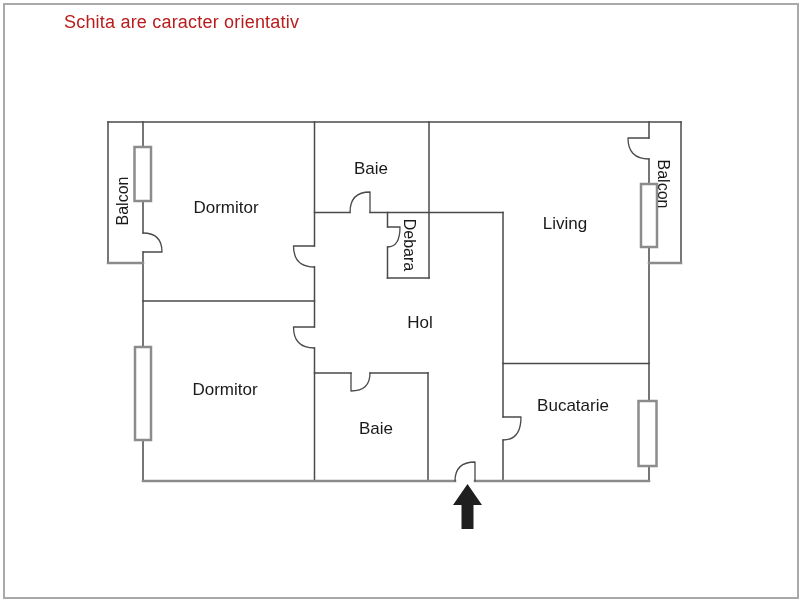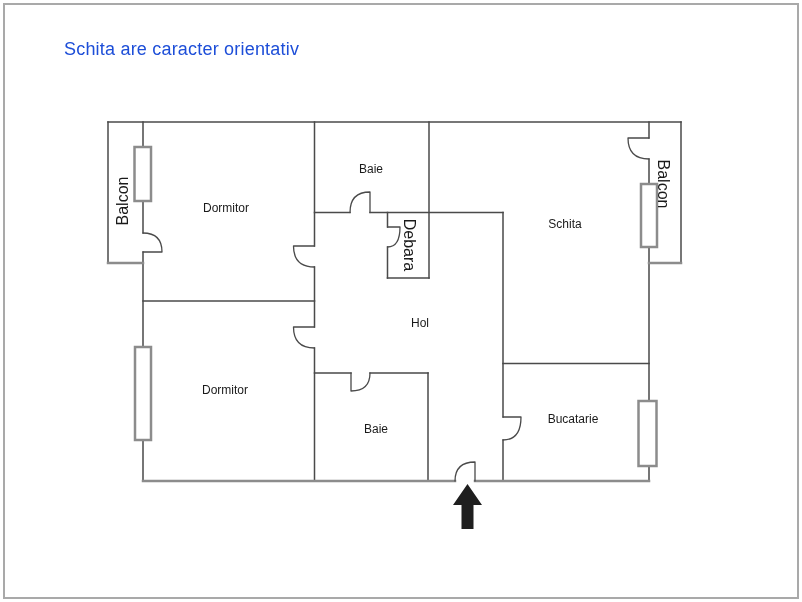--- a/index.html
+++ b/index.html
@@ -10,46 +10,45 @@
     font-family:"Liberation Sans", sans-serif;
     overflow:hidden;
   }
   .frame{
     position:absolute;left:3px;top:3px;right:3px;bottom:3px;
     border:2px solid #a9a9a9;
     pointer-events:none;
   }
   .page-title{
     position:absolute;left:64px;top:12px;
-    font-size:18px;color:#1d4ed8;font-weight:400;
+    font-size:18px;color:#b91c1c;font-weight:400;
     letter-spacing:0.2px;
     white-space:nowrap;
-    margin-top:27px;
   }
   svg.plan{position:absolute;left:0;top:0;}
   .room-label{
     position:absolute;
-    font-size:12px;color:#1a1a1a;
+    font-size:17px;color:#1a1a1a;
     white-space:nowrap;
     transform:translate(-50%,-50%);
   }
   .room-label.small{font-size:16px;}
   .rot-ccw{transform:translate(-50%,-50%) rotate(-90deg);}
   .rot-cw{transform:translate(-50%,-50%) rotate(90deg);}
   
   .pos-balcon-left{left:123px;top:201px;}
   .pos-dormitor-top{left:226px;top:208px;}
   .pos-baie-top{left:371px;top:169px;}
   .pos-debara{left:409px;top:245px;}
   .pos-living{left:565px;top:224px;}
   .pos-balcon-right{left:663px;top:184px;}
   .pos-hol{left:420px;top:323px;}
   .pos-dormitor-bottom{left:225px;top:390px;}
   .pos-baie-bottom{left:376px;top:429px;}
-  .pos-bucatarie{left:573px;top:419px;}
+  .pos-bucatarie{left:573px;top:406px;}
 </style>
 </head>
 <body>
 
 <div id="canvas">
 
   <div class="frame"></div>
 
   <div class="page-title">Schita are caracter orientativ</div>
 
@@ -122,20 +121,20 @@
       <rect x="638.5" y="401" width="18" height="65"></rect>
     </g>
 
     <polygon points="467.5,484 482,505 473.5,505 473.5,529 461.5,529 461.5,505 453,505" fill="#1f1f1f" stroke="none"></polygon>
   </svg>
 
   <div class="room-label small rot-ccw pos-balcon-left">Balcon</div>
   <div class="room-label pos-dormitor-top">Dormitor</div>
   <div class="room-label pos-baie-top">Baie</div>
   <div class="room-label small rot-cw pos-debara">Debara</div>
-  <div class="room-label pos-living">Schita</div>
+  <div class="room-label pos-living">Living</div>
   <div class="room-label small rot-cw pos-balcon-right">Balcon</div>
   <div class="room-label pos-hol">Hol</div>
   <div class="room-label pos-dormitor-bottom">Dormitor</div>
   <div class="room-label pos-baie-bottom">Baie</div>
   <div class="room-label pos-bucatarie">Bucatarie</div>
 
 </div>
 
 </body></html>

